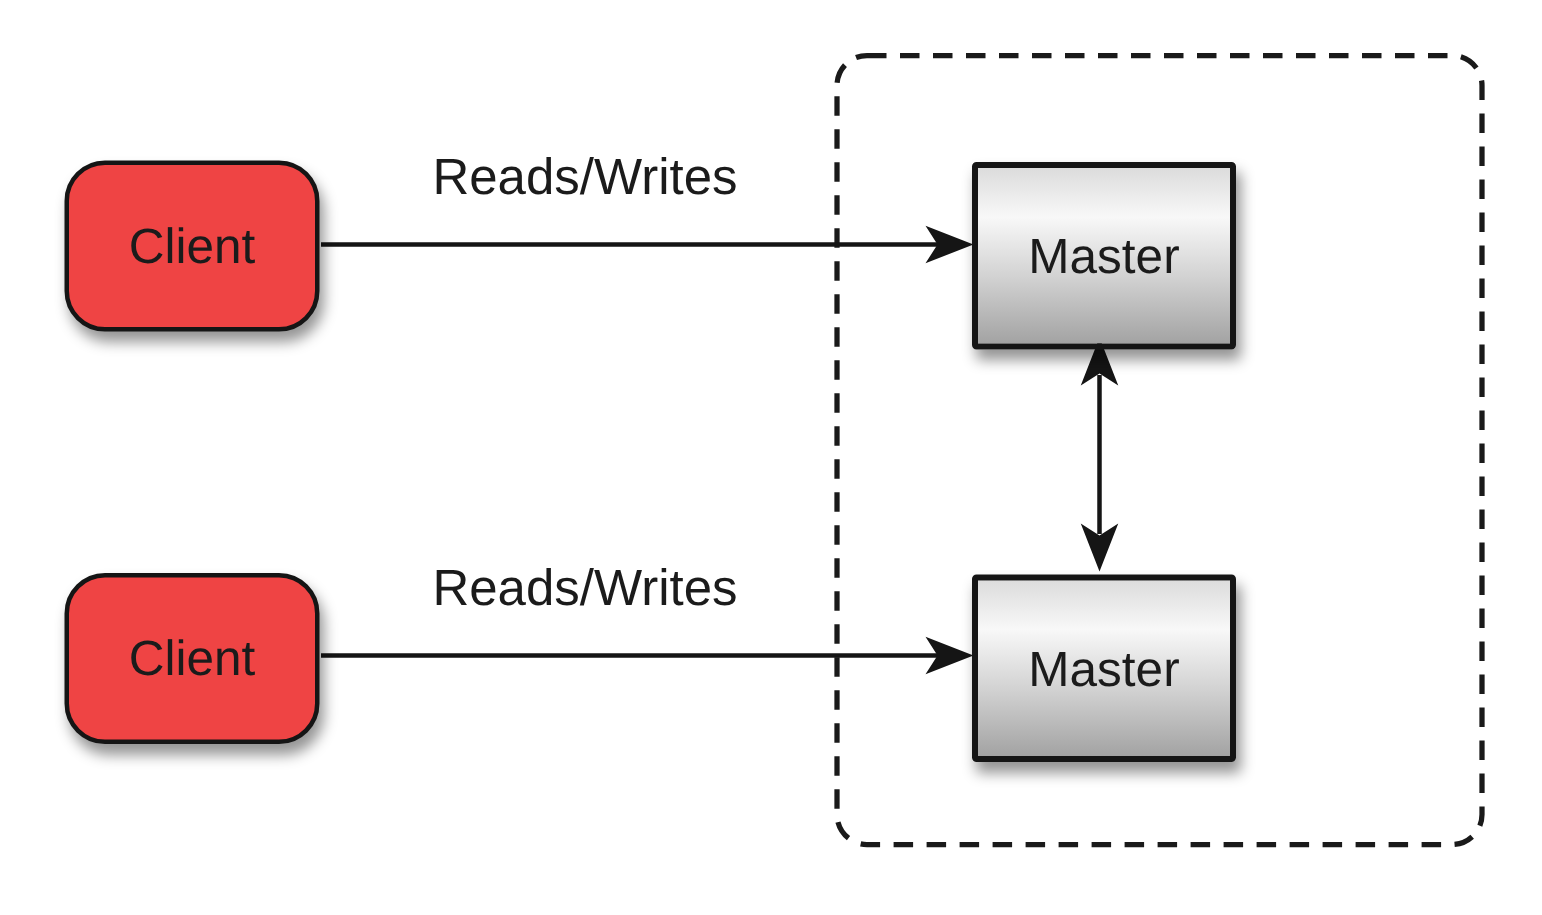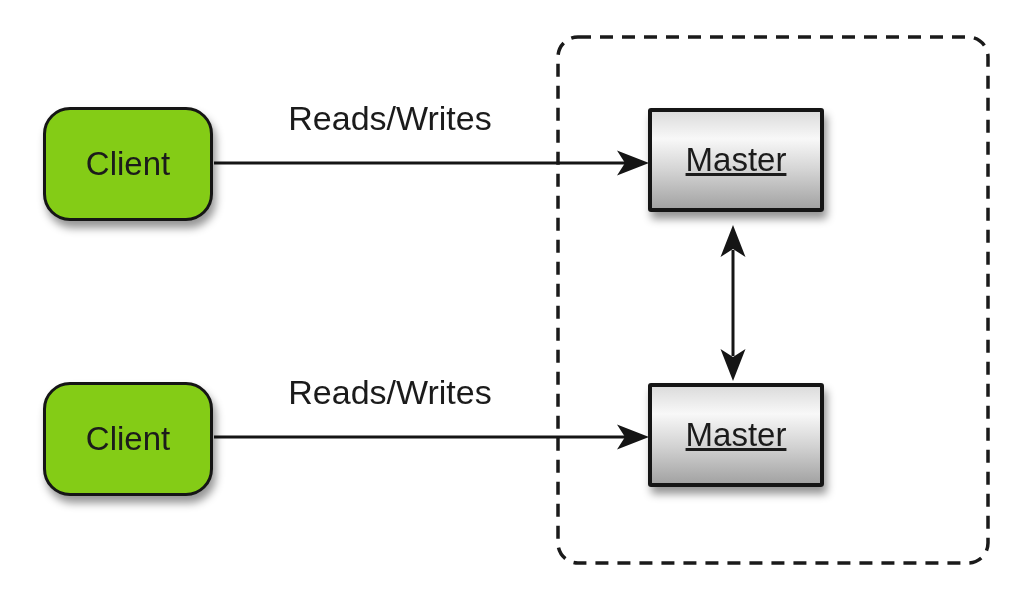--- a/index.html
+++ b/index.html
@@ -27,35 +27,34 @@
     display: flex;
     align-items: center;
     justify-content: center;
     font-size: 33px;
     color: #1b1b1b;
     box-sizing: border-box;
   }
   .client {
     width: 170px;
     height: 114px;
-    background: #84cc16;
+    background: #ef4444;
     border: 3.5px solid #151515;
     border-radius: 27px;
     box-shadow: 3px 7px 9px rgba(0,0,0,0.42);
   }
   .client-top { left: 43px; top: 107px; }
   .client-bottom { left: 43px; top: 382px; }
   .master {
     width: 176px;
-    height: 104px;
+    height: 125px;
     background: linear-gradient(180deg, #dcdcdc 0%, #f8f8f8 28%, #d2d2d2 62%, #a3a3a3 100%);
     border: 4px solid #151515;
     border-radius: 3px;
     box-shadow: 3px 7px 9px rgba(0,0,0,0.42);
-    text-decoration: underline;
   }
   .master-top { left: 648px; top: 108px; }
   .master-bottom { left: 648px; top: 383px; }
   .edge-label {
     position: absolute;
     font-size: 34px;
     color: #1b1b1b;
     text-align: center;
     white-space: nowrap;
   }

